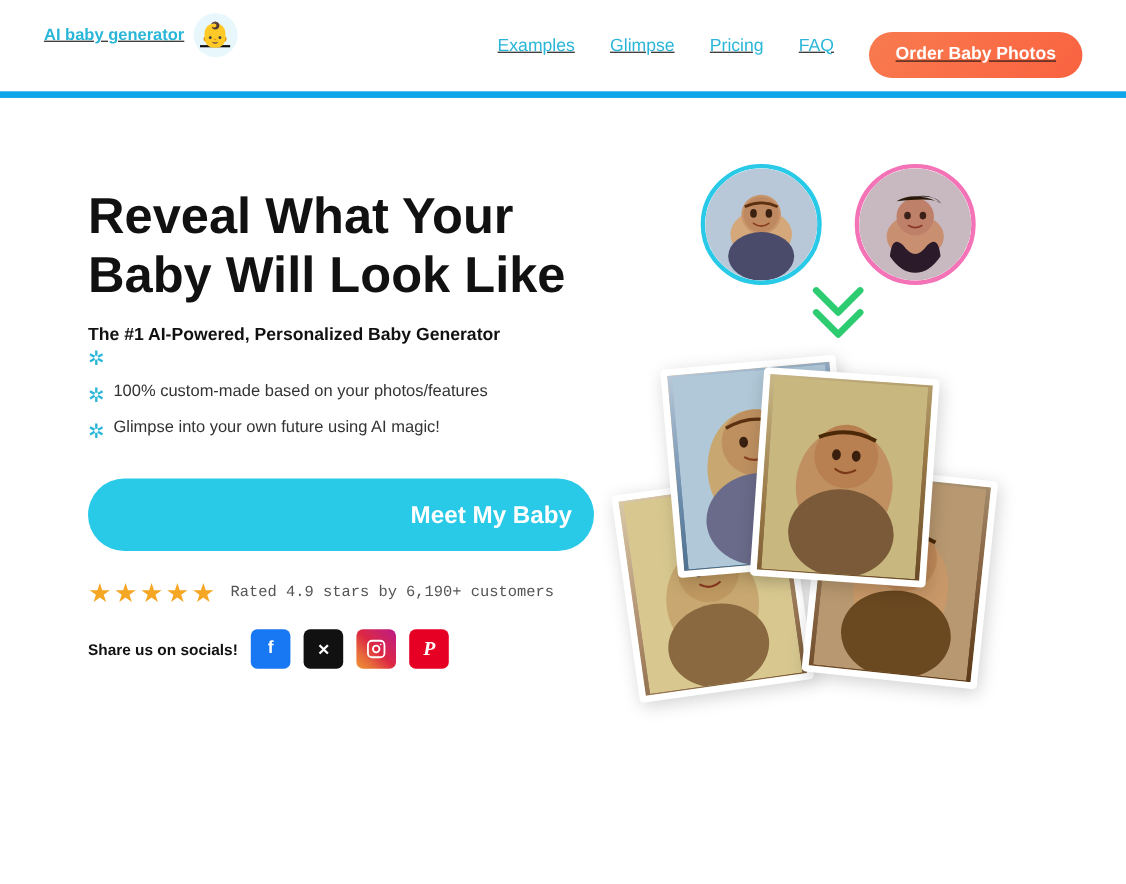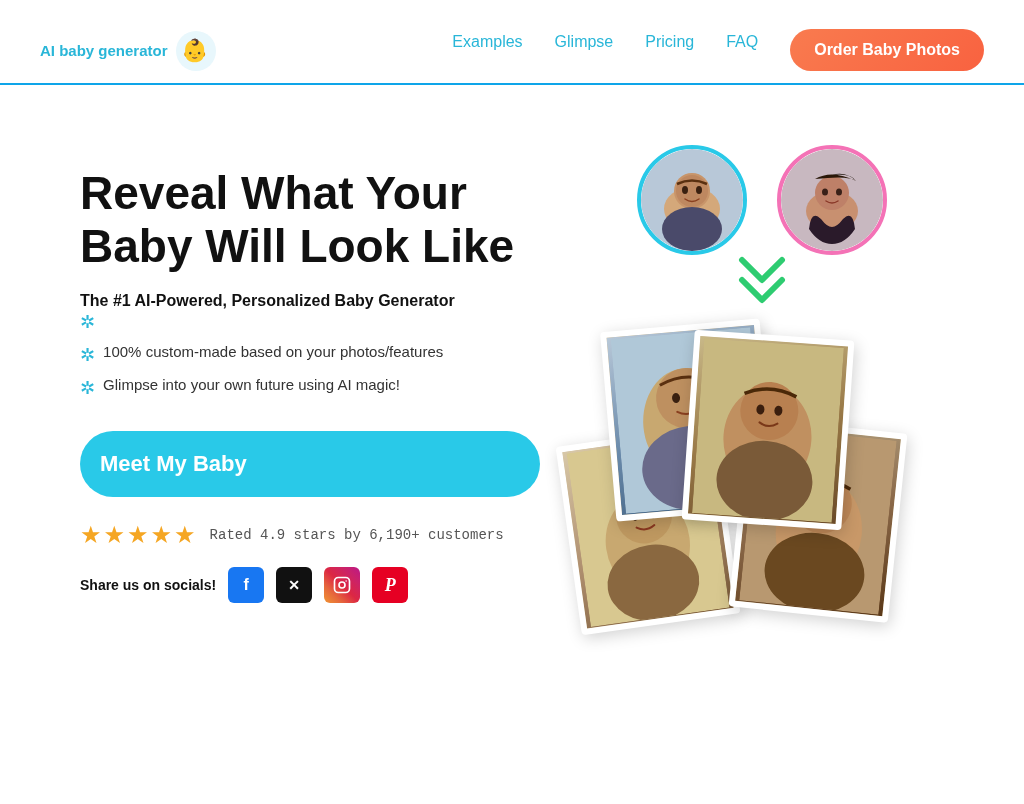--- a/index.html
+++ b/index.html
@@ -1,22 +1,22 @@
 <!DOCTYPE html>
 <html><head>
   <meta charset="utf-8">
   <style>
     * { margin: 0; padding: 0; box-sizing: border-box; }
     body { font-family: -apple-system, BlinkMacSystemFont, 'Segoe UI', sans-serif; background: #fff; color: #111; overflow-x: hidden; }
 
     
     header {
-      display: flex; align-items: flex-end; justify-content: space-between;
-      padding: 12px 40px; border-bottom: 2px solid #0ea5e9;
-      position: sticky; top: 0; background: #fff; z-index: 100;
+      display: flex; align-items: flex-start; justify-content: space-between;
+      padding: 12px 40px; border-bottom: 6px solid #0ea5e9;
+      position: sticky; top: 0; background: #fff; z-index: 100; text-decoration: underline;
     }
     .logo-area { display: flex; align-items: center; gap: 8px; }
     .logo-text { font-size: 15px; font-weight: 700; color: #29b6d8; line-height: 1.2; }
     .logo-icon { width: 40px; height: 40px; border-radius: 50%; background: #e8f7fc; display: flex; align-items: center; justify-content: center; font-size: 22px; }
     nav { display: flex; align-items: center; gap: 32px; }
     .nav-link { color: #29b6d8; font-size: 16px; font-weight: 500; text-decoration: none; cursor: pointer; }
     .order-btn {
       background: linear-gradient(135deg, #f97b4f, #f96240);
       color: #fff; border: none; border-radius: 50px;
       padding: 12px 24px; font-size: 16px; font-weight: 600;
@@ -32,21 +32,21 @@
     .hero-left { flex: 0 0 460px; }
     .hero-heading { font-size: 46px; font-weight: 800; line-height: 1.15; color: #111; margin-bottom: 20px; }
     .hero-subheading { font-size: 16px; font-weight: 700; color: #111; }
     .hero-bullets { list-style: none; margin-bottom: 32px; }
     .hero-bullets li { display: flex; align-items: flex-start; gap: 8px; font-size: 15px; color: #333; margin-bottom: 10px; }
     .bullet-icon { color: #29b6d8; font-size: 18px; margin-top: 1px; }
     .cta-btn {
       display: block; width: 100%; background: #29c9e8;
       color: #fff; border: none; border-radius: 50px;
       padding: 20px; font-size: 22px; font-weight: 700;
-      cursor: pointer; text-align: left; margin-bottom: 24px;
+      cursor: pointer; text-align: right; margin-bottom: 24px;
     }
     .rating-row { display: flex; align-items: center; gap: 12px; margin-bottom: 18px; }
     .stars { color: #f5a623; font-size: 24px; letter-spacing: 2px; }
     .rating-text { font-size: 14px; color: #555; font-family: Liberation Mono, monospace; }
     .socials-row { display: flex; align-items: center; gap: 12px; }
     .socials-label { font-size: 14px; font-weight: 700; color: #111; }
     .social-icon {
       width: 36px; height: 36px; border-radius: 6px;
       display: flex; align-items: center; justify-content: center;
       font-size: 16px; font-weight: 700; color: #fff; cursor: pointer;

